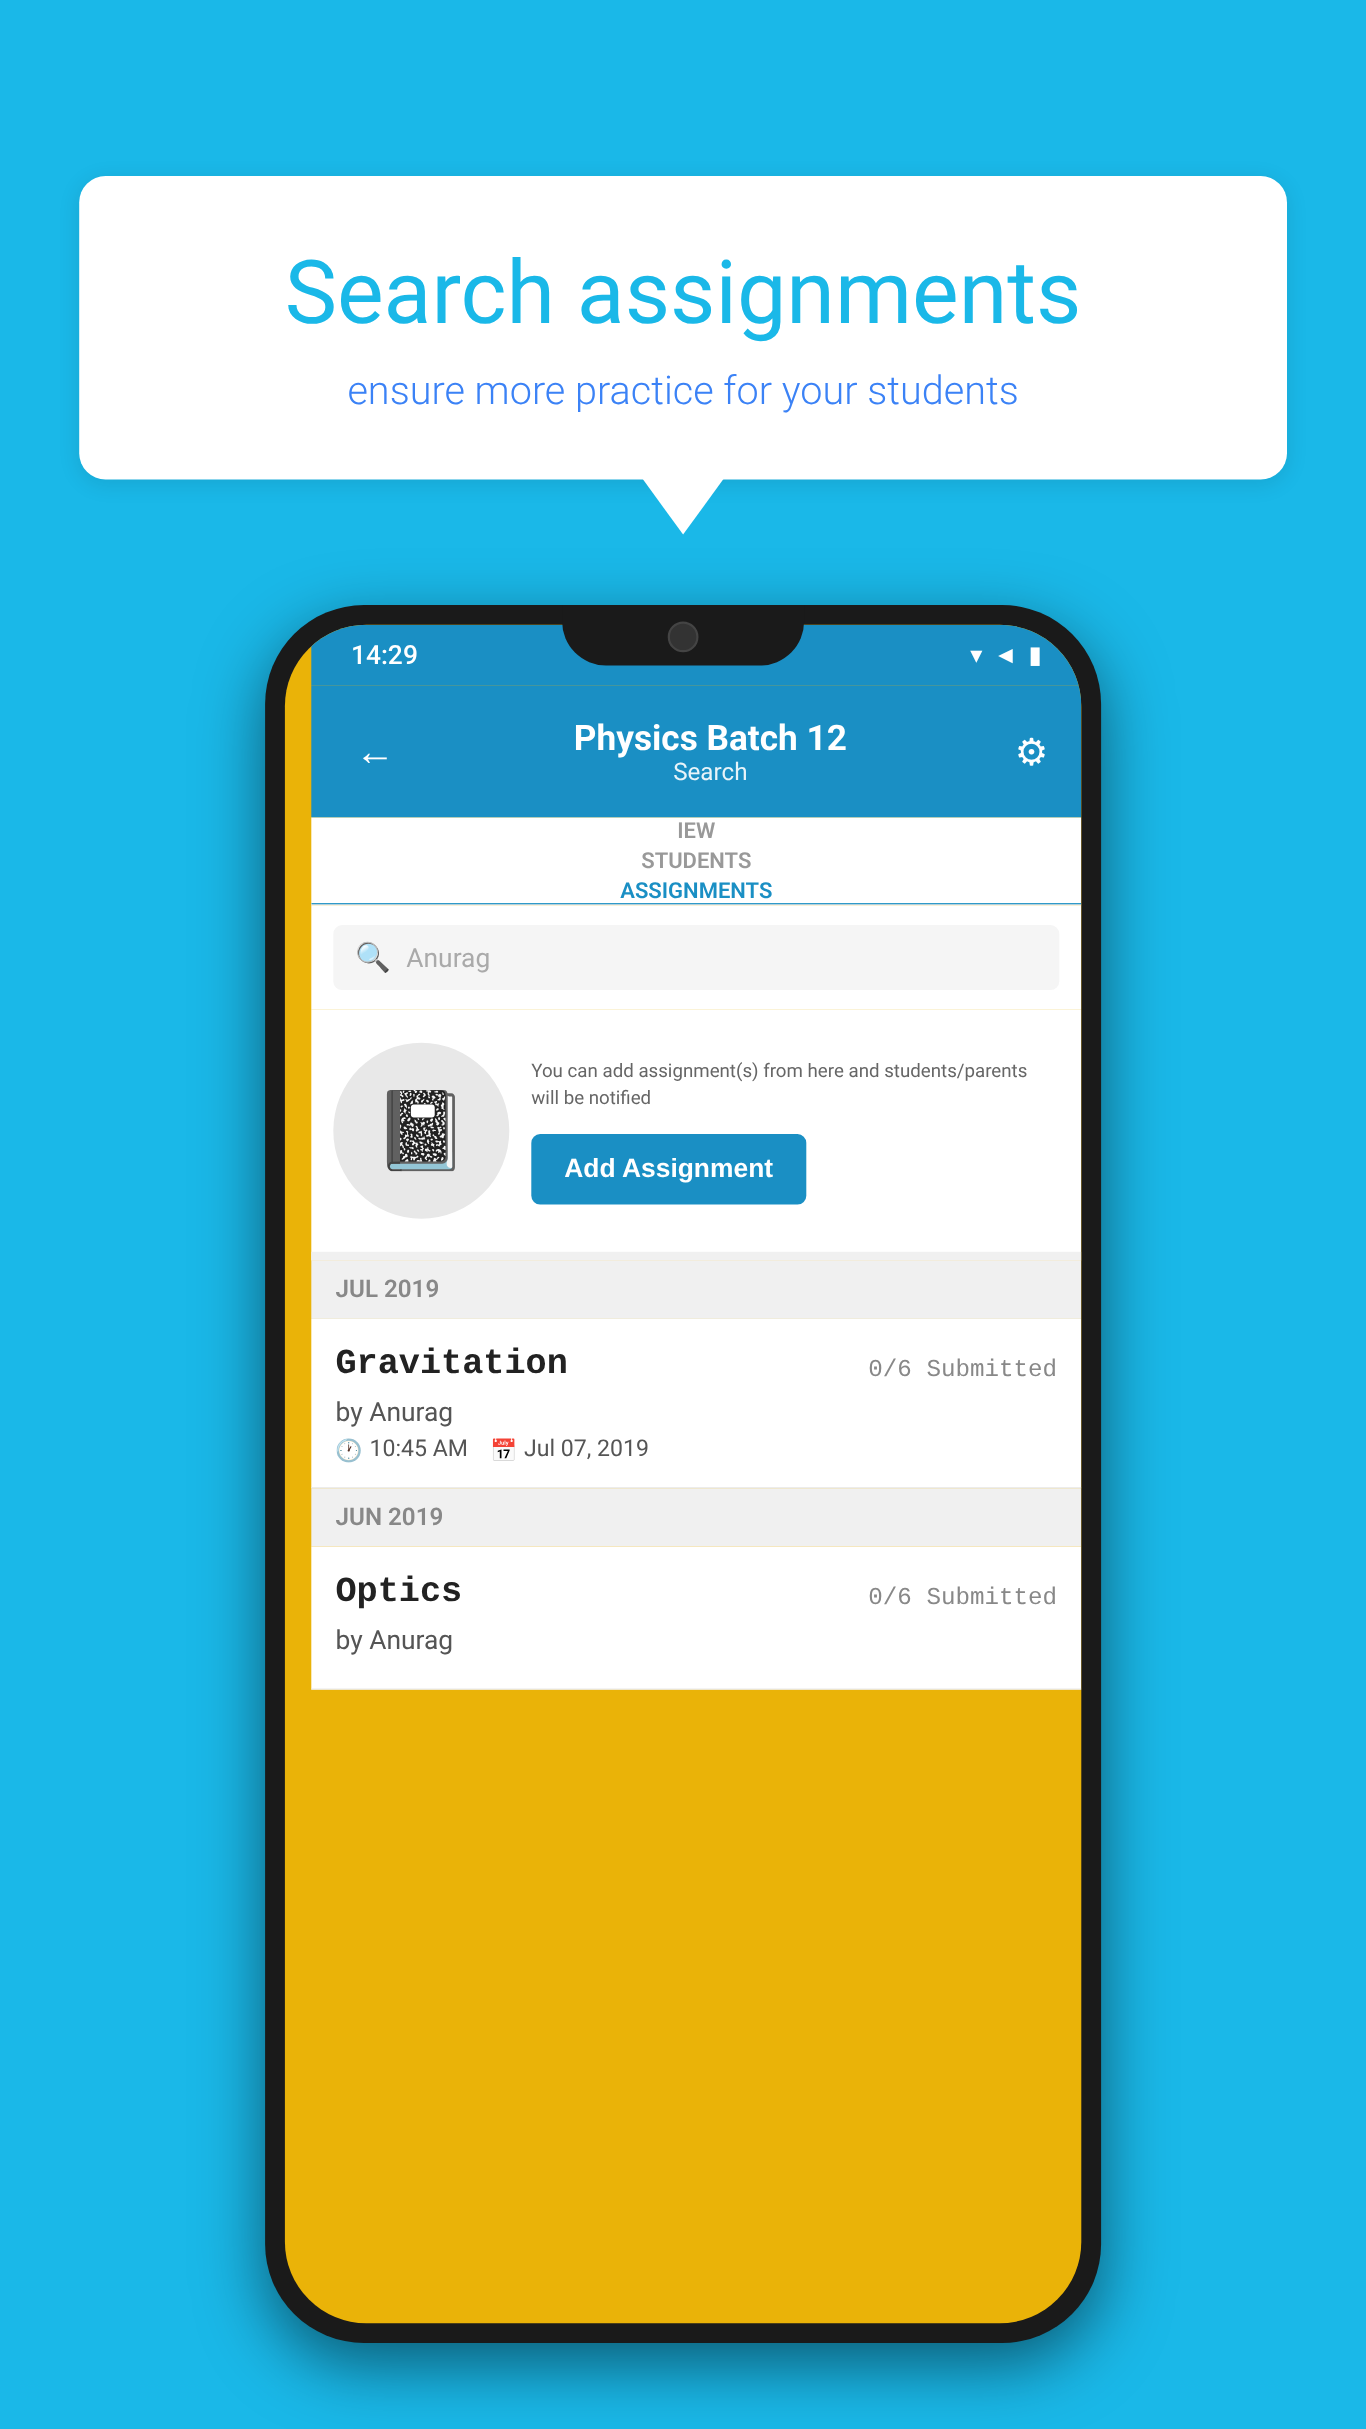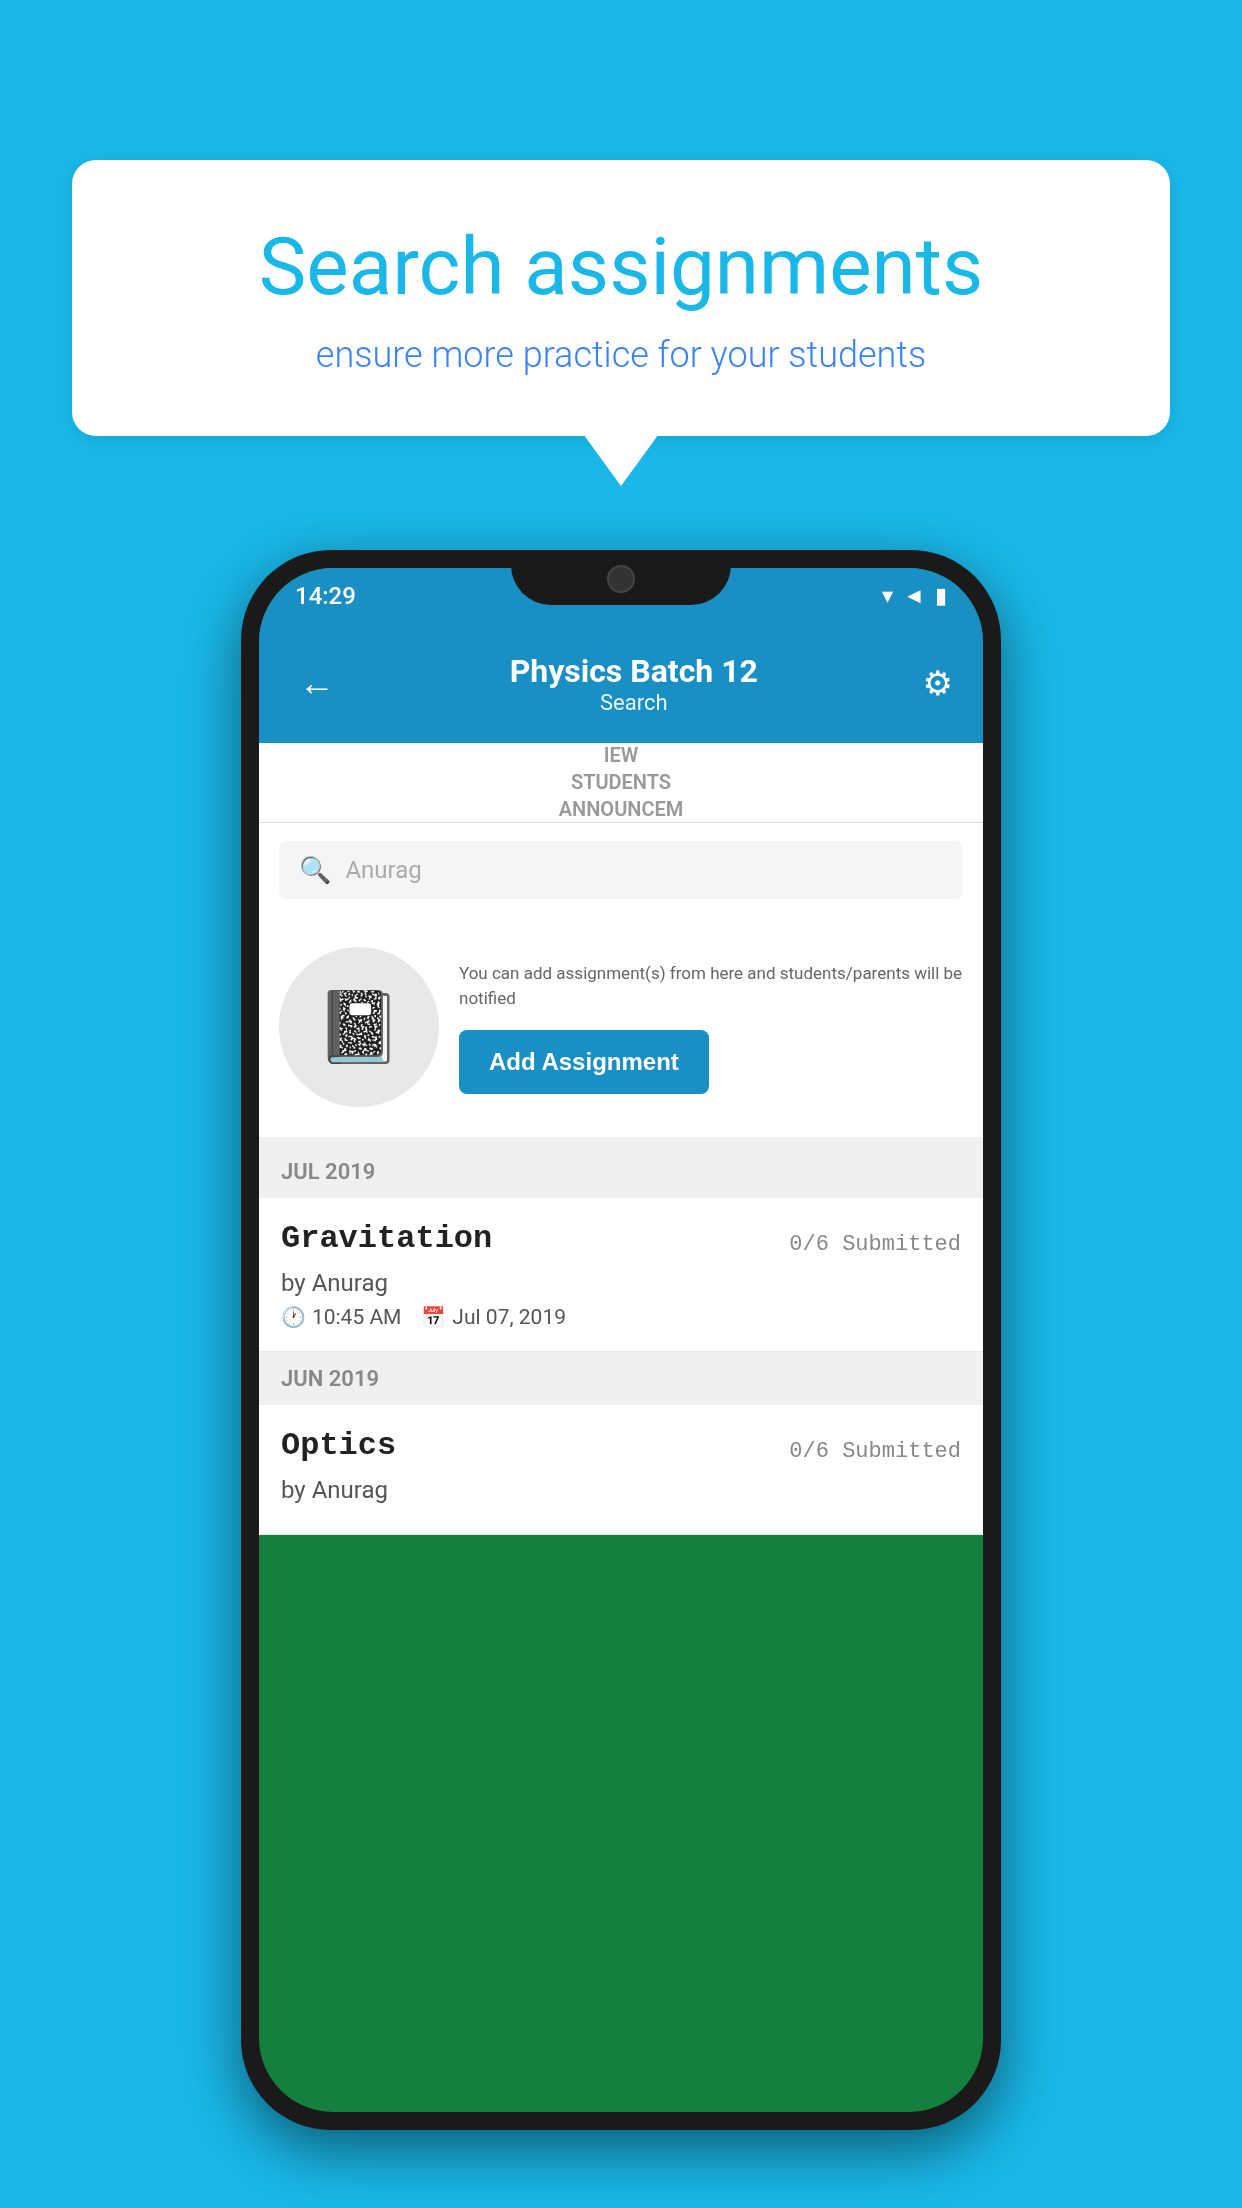--- a/index.html
+++ b/index.html
@@ -101,23 +101,24 @@
       border: 2px solid #444;
     }
 
     
     .phone-screen {
       position: absolute;
       top: 18px;
       left: 18px;
       right: 18px;
       bottom: 18px;
-      background: #15803d;
+      background: #eab308;
       border-radius: 74px;
       overflow: hidden;
+      padding-left: 24px;
     }
 
     
     .status-bar {
       background: #1a8fc4;
       height: 55px;
       display: flex;
       align-items: center;
       justify-content: space-between;
       padding: 0 36px;
@@ -377,20 +378,21 @@
         <div class="header-title">
           <span class="header-title-text">Physics Batch 12</span>
           <span class="header-subtitle">Search</span>
         </div>
         <span class="settings-btn">⚙</span>
       </div>
 
       <div class="tabs-container">
         <div class="tab">IEW</div>
         <div class="tab">STUDENTS</div>
+        <div class="tab active">ASSIGNMENTS</div>
         <div class="tab">ANNOUNCEM</div>
       </div>
 
       <div class="search-container">
         <div class="search-bar">
           <span class="search-icon">🔍</span>
           <span class="search-text">Anurag</span>
         </div>
       </div>
 

